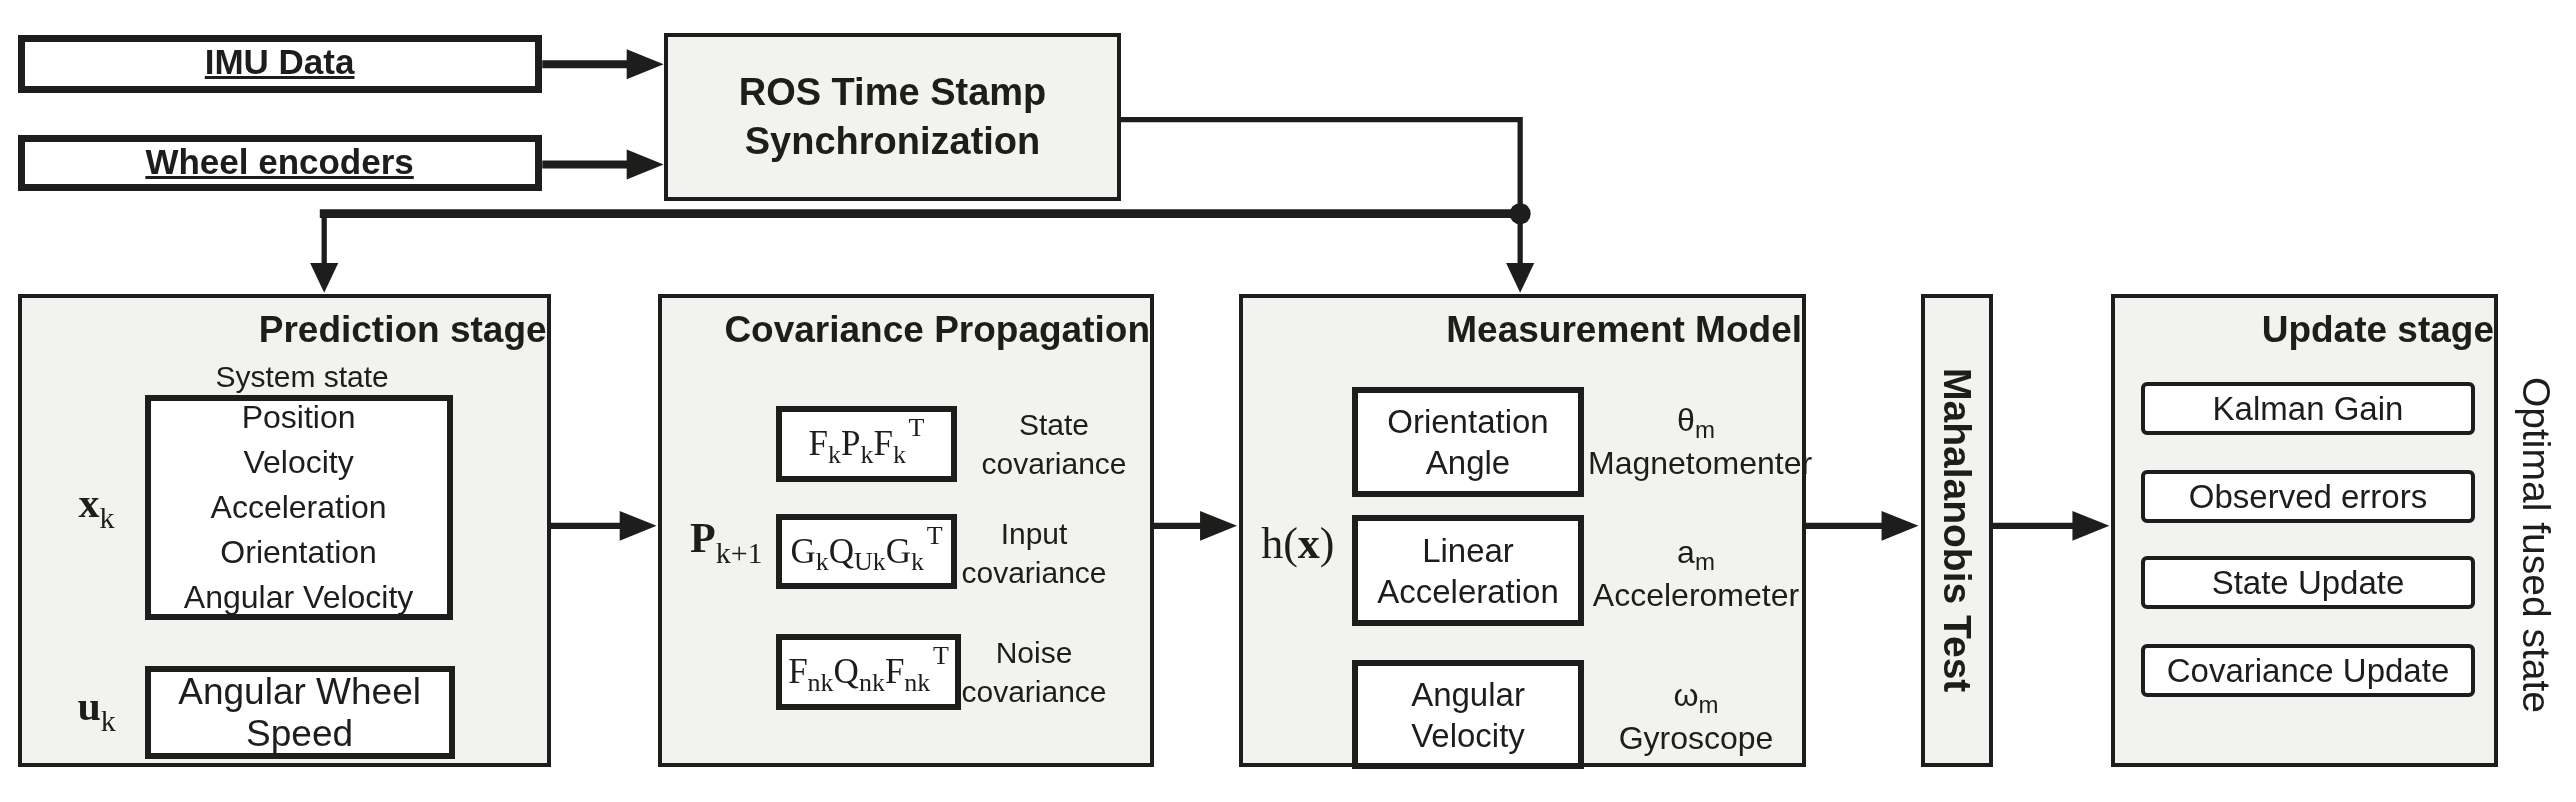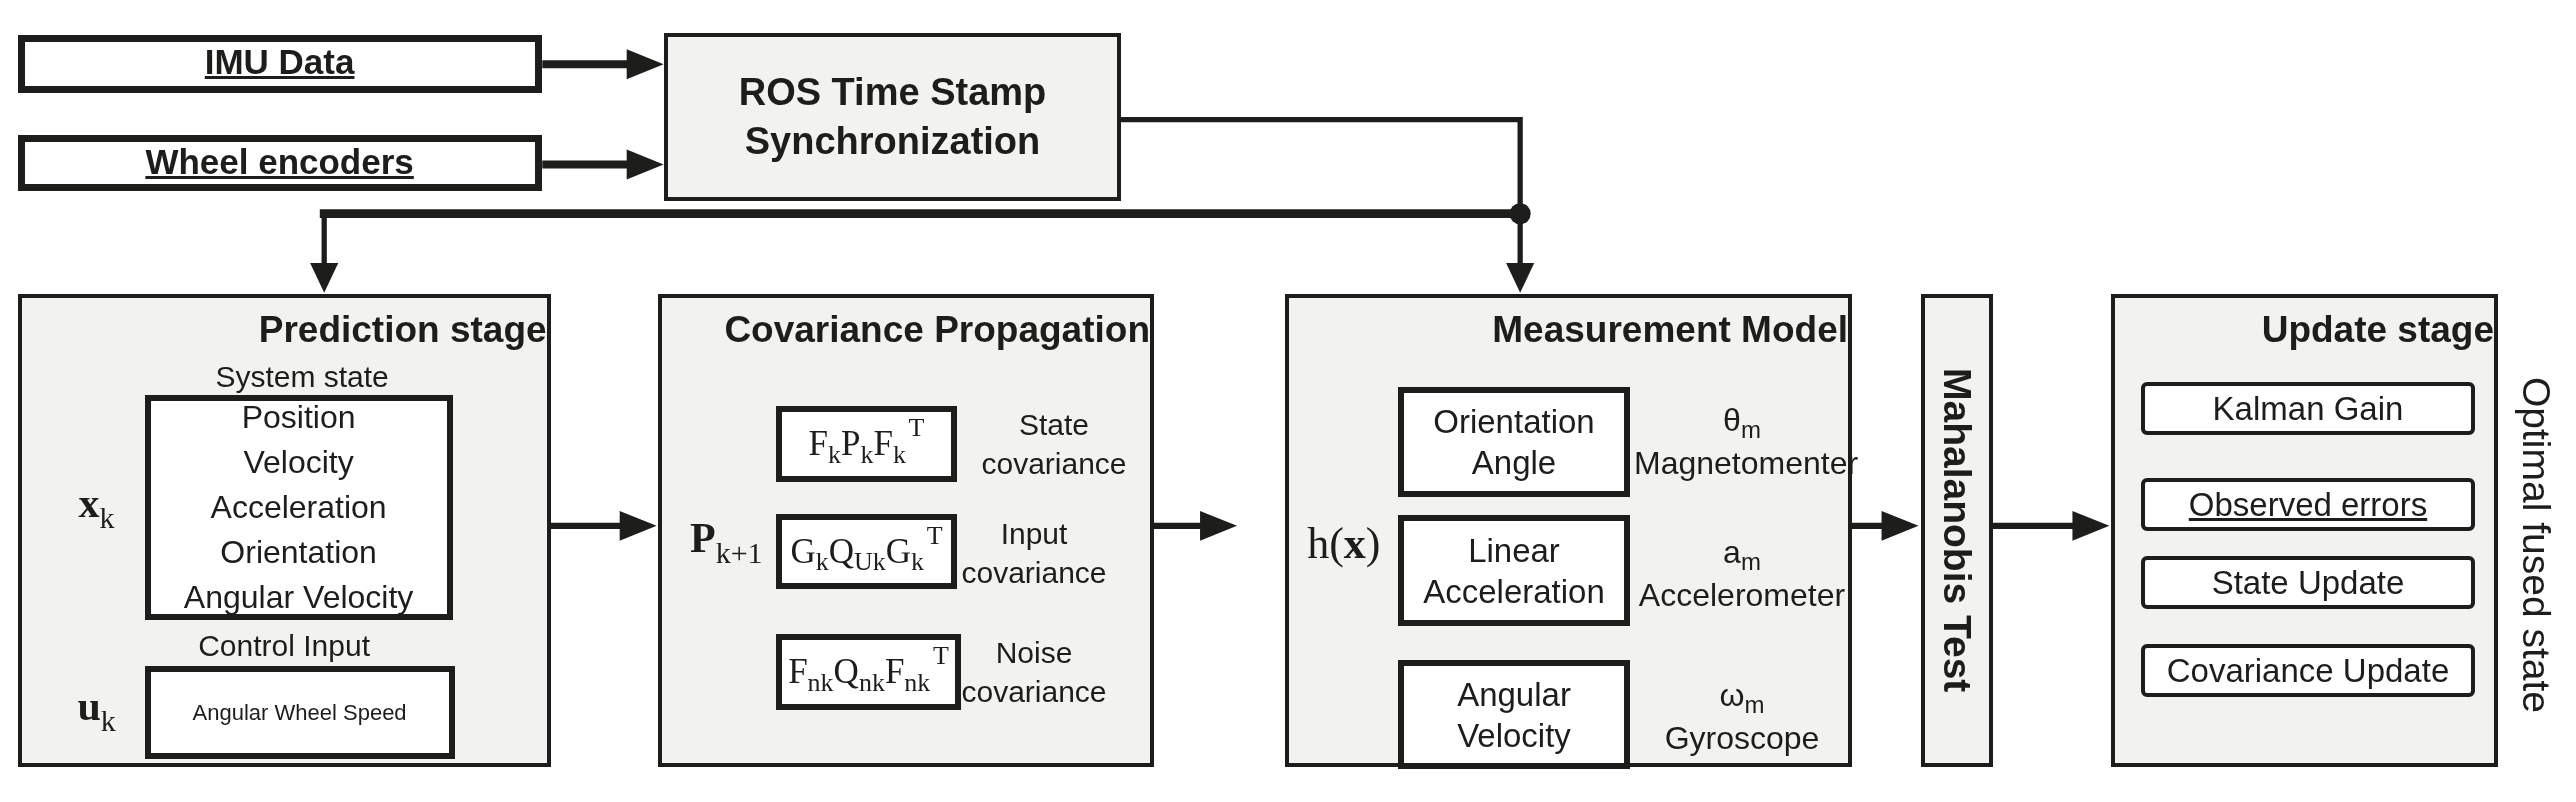--- a/index.html
+++ b/index.html
@@ -33,29 +33,29 @@
   .subhead{position:absolute;left:0;right:0;text-align:center;font-size:30px;}
 
   
   #imu-box{left:17.6px;top:35px;width:524px;height:58px;}
   #wheel-box{left:17.6px;top:135px;width:524px;height:56px;}
   #ros-box{left:664px;top:33px;width:457px;height:168px;display:flex;flex-direction:column;align-items:center;justify-content:center;font-weight:bold;font-size:38px;line-height:1.3;text-align:center;}
 
   
   #prediction-box{left:17.6px;top:294px;width:533px;height:473px;}
   #covariance-box{left:658px;top:294px;width:496px;height:473px;}
-  #measurement-box{left:1239px;top:294px;width:567px;height:473px;margin-left:46px;}
+  #measurement-box{left:1239px;top:294px;width:567px;height:473px;}
   #mahalanobis-box{left:1921px;top:294px;width:72px;height:473px;display:flex;align-items:center;justify-content:center;}
   #update-box{left:2111px;top:294px;width:387px;height:473px;padding-left:40px;}
 
   
   #system-state-heading{top:62px;margin-left:36px;}
   #state-box{left:123px;top:97px;width:308px;height:225px;font-size:32px;line-height:45px;}
   #control-heading{top:331px;}
-  #control-box{left:123px;top:368px;width:310px;height:93px;font-size:22px;line-height:42px;padding:0 5.3px;}
+  #control-box{left:123px;top:368px;width:310px;height:93px;font-size:37px;line-height:42px;padding:0 5.3px;}
   .mathlabel{position:absolute;text-align:center;font-family:"Liberation Serif",serif;}
   #xk-label{left:33px;top:181px;width:84px;}
   #uk-label{left:33px;top:384px;width:84px;}
   .msym{font-weight:bold;font-size:42px;}
   .msub{font-size:30px;position:relative;top:10.6px;}
 
   
   #pk1-label{left:12.3px;top:216px;width:104px;}
   .fbox{left:114px;width:181px;font-family:"Liberation Serif",serif;font-size:35px;flex-direction:row !important;}
   #fbox-0{top:108px;height:76px;}
@@ -76,21 +76,21 @@
   #mbox-2{top:362px;height:109px;}
   .senslabel{position:absolute;left:345px;width:216px;text-align:center;font-size:32px;line-height:41px;}
   #senslabel-0{top:102px;}
   #senslabel-1{top:234px;}
   #senslabel-2{top:377px;}
   .ssub{font-size:24px;position:relative;top:7px;}
 
   
   .ubox{left:26px;width:334px;height:53px;border-width:4.4px;font-size:33px;flex-direction:row !important;border-radius:6px;}
   #ubox-0{top:84px;}
-  #ubox-1{top:180px;text-decoration:underline;}
+  #ubox-1{top:172px;}
   #ubox-2{top:258px;}
   #ubox-3{top:346px;}
 
   
   .vtext{writing-mode:vertical-rl;white-space:nowrap;}
   #mahalanobis-label{font-weight:bold;font-size:39px;}
   #output-label-wrap{left:2506px;top:294px;width:60px;height:501px;display:flex;align-items:center;justify-content:center;}
   #output-label{font-size:39px;}
 </style>
 </head>
@@ -153,21 +153,20 @@
     <div class="mathlabel" id="xk-label">
       <span class="msym">x</span><span class="msub">k</span>
     </div>
     <div class="wbox" id="state-box">
       <div>Position</div>
       <div>Velocity</div>
       <div>Acceleration</div>
       <div>Orientation</div>
       <div>Angular Velocity</div>
     </div>
-    <div class="subhead" id="control-heading">Control Input</div>
     <div class="mathlabel" id="uk-label">
       <span class="msym">u</span><span class="msub">k</span>
     </div>
     <div class="wbox" id="control-box">
       <div>Angular Wheel Speed</div>
     </div>
   </div>
 
   <div class="abs panel" id="covariance-box">
     <div class="btitle">Covariance Propagation</div>

